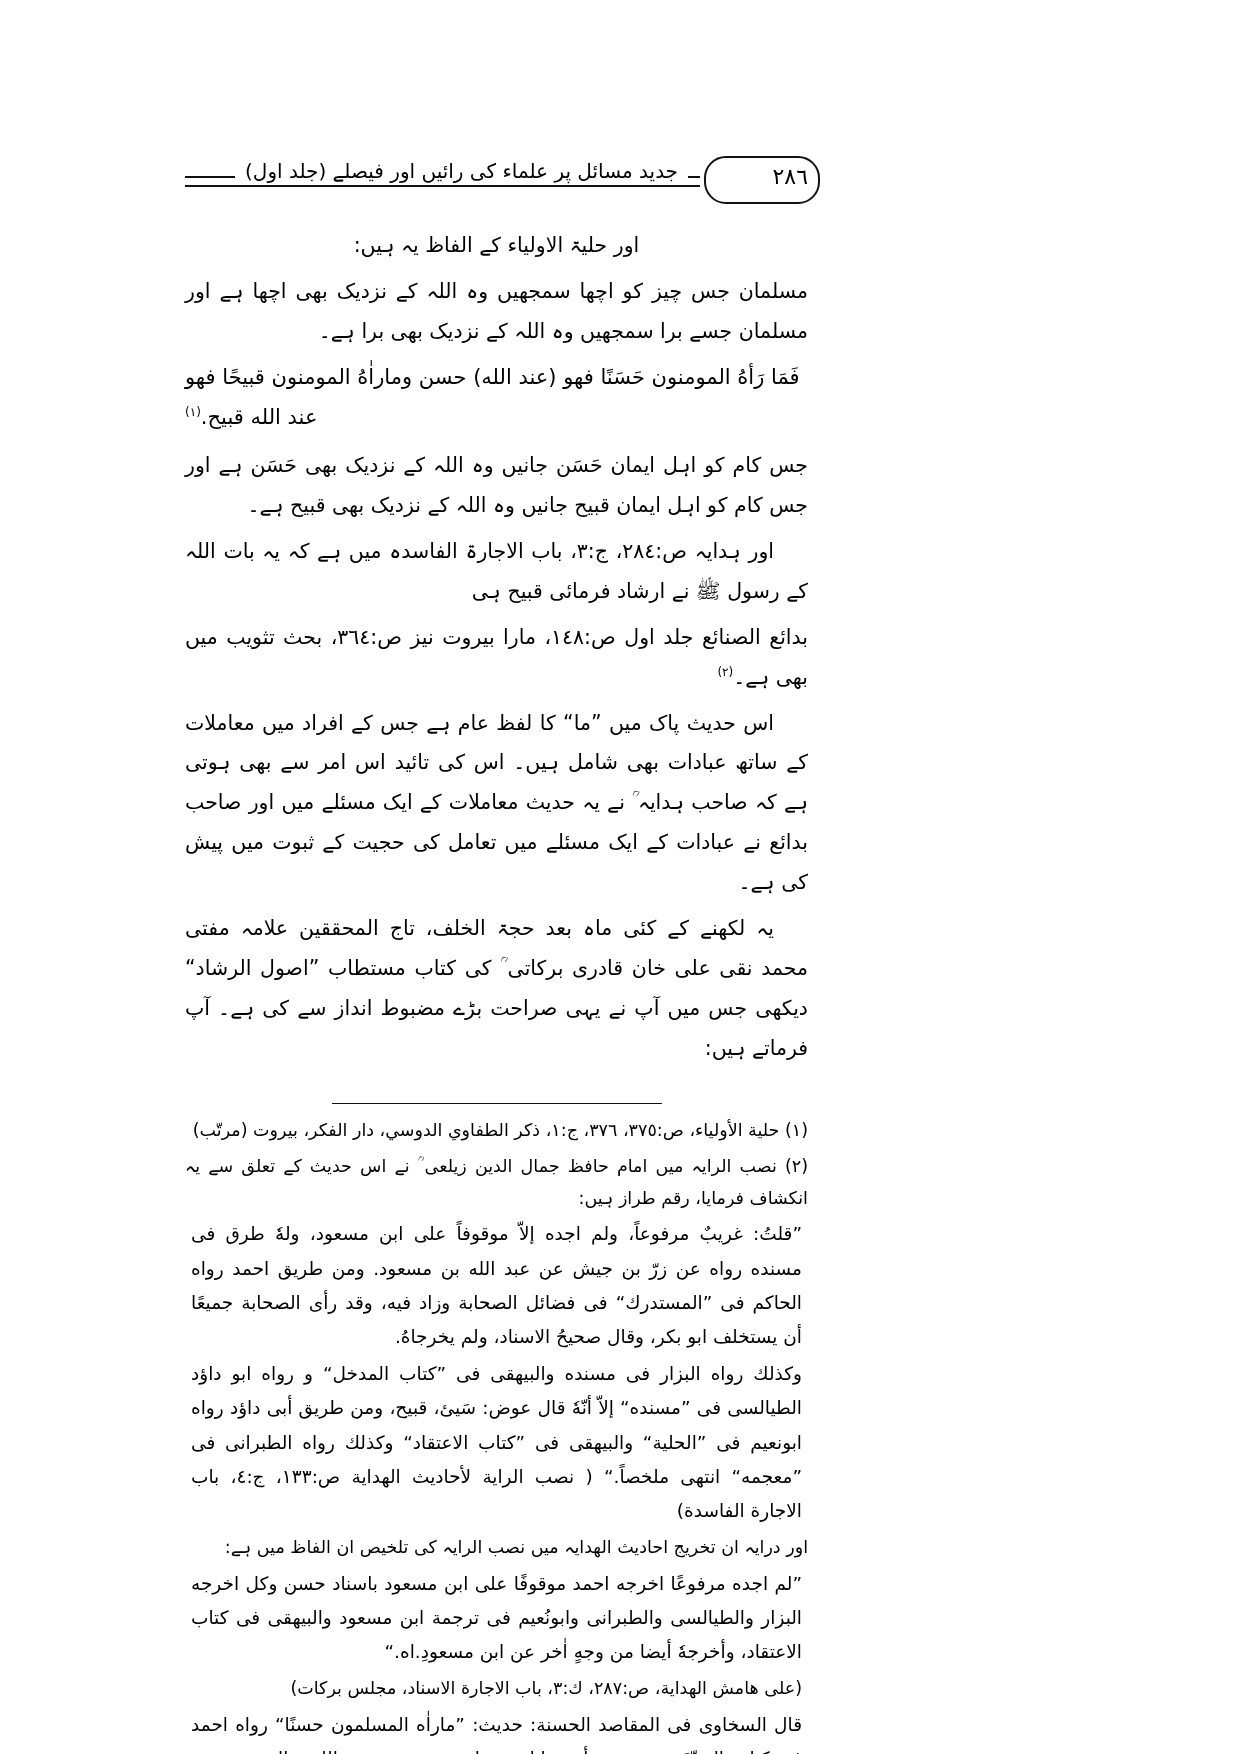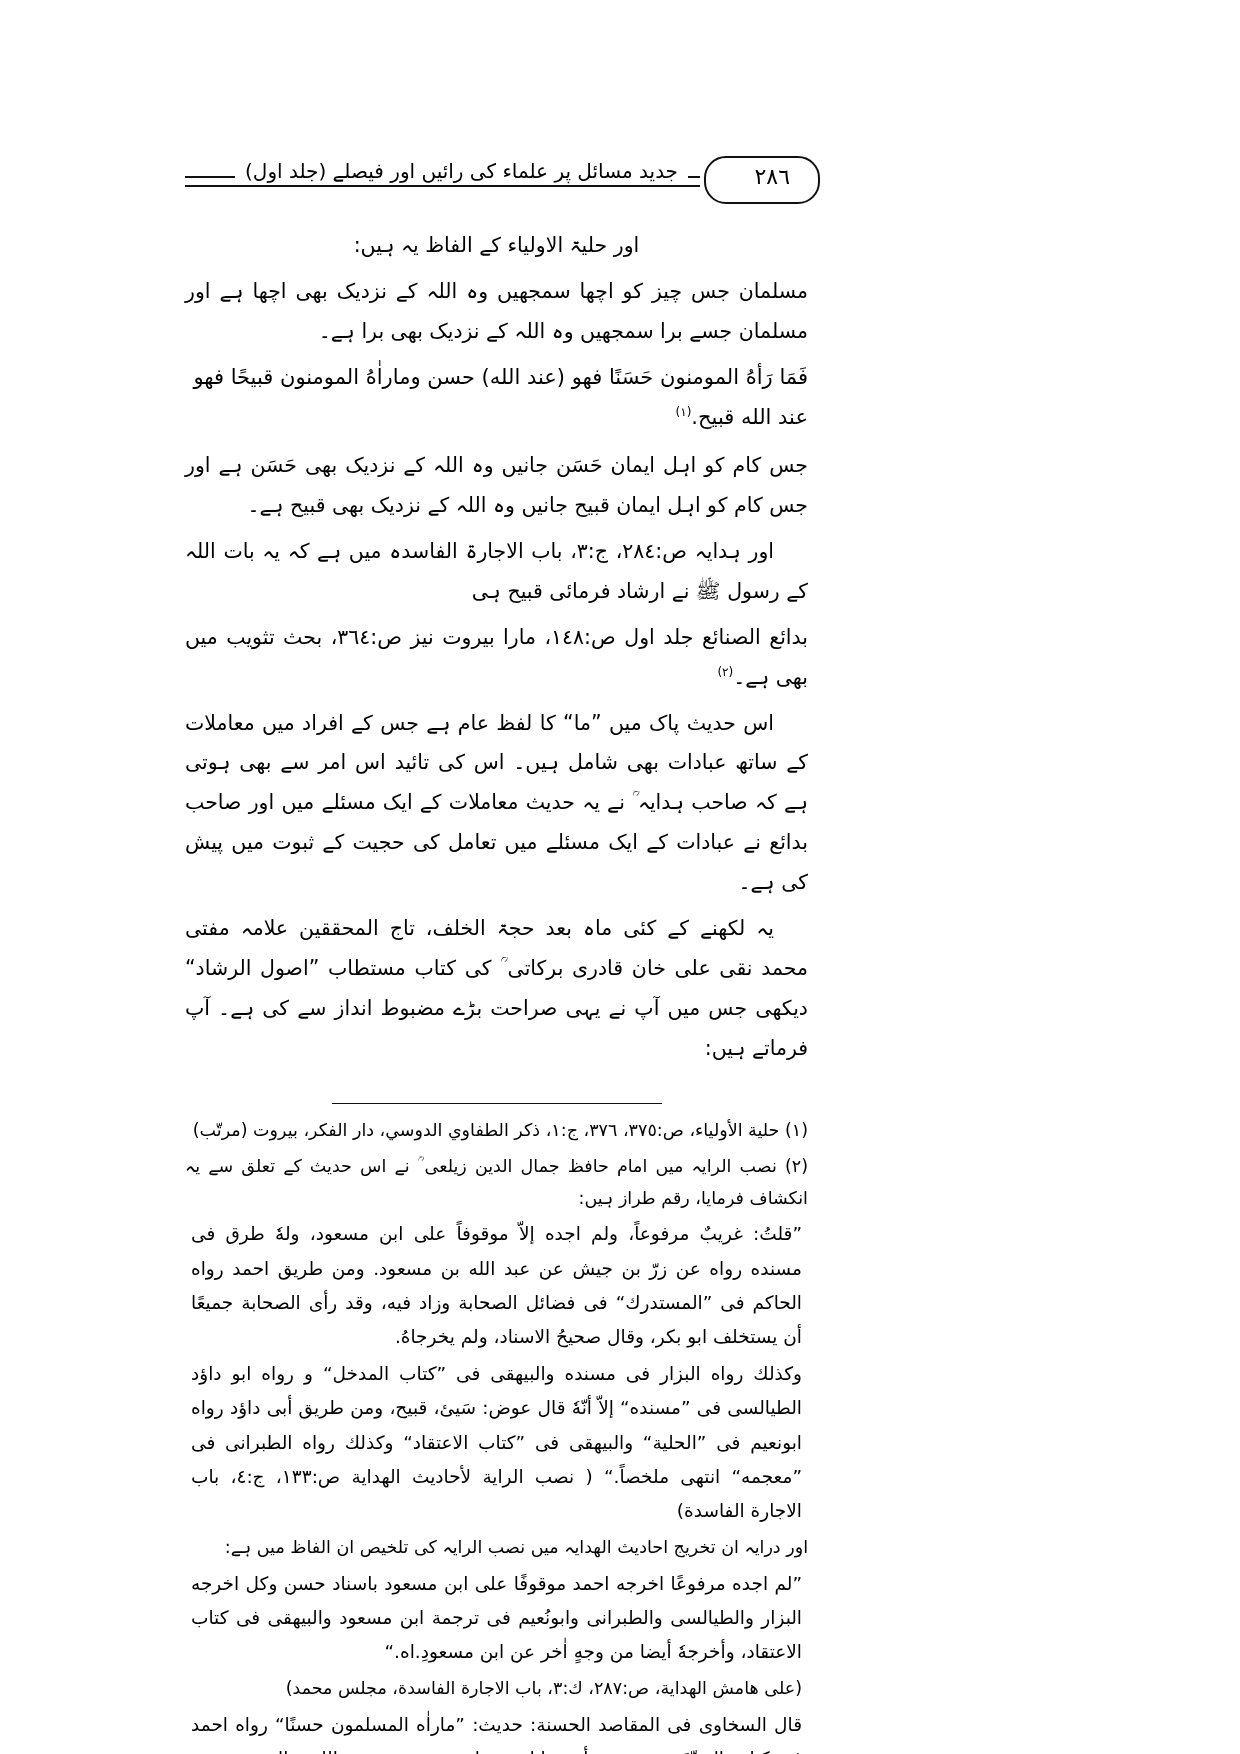--- a/index.html
+++ b/index.html
@@ -55,21 +55,21 @@
     right: -12px;
     top: 6px;
     width: 112px;
     height: 44px;
     border: 2px solid #111;
     border-radius: 22px;
     background: #fff;
   }
   .page-number {
     position: absolute;
-    right: 18px;
+    right: 0;
     top: 14px;
     font-size: 22px;
     letter-spacing: 1px;
   }
 
   
   .body-area {
     margin-top: 18px;
     direction: rtl;
     text-align: justify;
@@ -78,21 +78,21 @@
     margin: 0 0 6px 0;
     font-size: 20.5px;
     line-height: 1.95;
     font-family: "DejaVu Sans", sans-serif;
   }
   p.ar {
     margin: 0 0 8px 0;
     font-size: 21px;
     line-height: 1.9;
     font-family: "DejaVu Sans", sans-serif;
-    text-align: right;
+    text-align: left;
   }
   .indent {
     text-indent: 34px;
   }
   .sup {
     font-size: 12px;
     vertical-align: super;
   }
   .center {
     text-align: center;
@@ -173,21 +173,21 @@
 
     <div class="quote-block">
       <p class="fnar">”قلتُ: غريبٌ مرفوعاً، ولم اجده إلاّ موقوفاً على ابن مسعود، ولهٗ طرق فى مسنده رواه عن زرّ بن جيش عن عبد الله بن مسعود. ومن طريق احمد رواه الحاكم فى ”المستدرك“ فى فضائل الصحابة وزاد فيه، وقد رأى الصحابة جميعًا أن يستخلف ابو بكر، وقال صحيحُ الاسناد، ولم يخرجاهُ.</p>
       <p class="fnar">وكذلك رواه البزار فى مسنده والبيهقى فى ”كتاب المدخل“ و رواه ابو داؤد الطيالسى فى ”مسنده“ إلاّ أنّهٗ قال عوض: سَيئ، قبيح، ومن طريق أبى داؤد رواه ابونعيم فى ”الحلية“ والبيهقى فى ”كتاب الاعتقاد“ وكذلك رواه الطبرانى فى ”معجمه“ انتهى ملخصاً.“ ( نصب الراية لأحاديث الهداية ص:١٣٣، ج:٤، باب الاجارة الفاسدة)</p>
     </div>
 
     <p class="fn c">اور درایہ ان تخریج احادیث الھدایہ میں نصب الرایہ کی تلخیص ان الفاظ میں ہے:</p>
 
     <div class="quote-block">
       <p class="fnar">”لم اجده مرفوعًا اخرجه احمد موقوفًا على ابن مسعود باسناد حسن وكل اخرجه البزار والطيالسى والطبرانى وابونُعيم فى ترجمة ابن مسعود والبيهقى فى كتاب الاعتقاد، وأخرجهٗ أيضا من وجهٍ اٰخر عن ابن مسعودِ.اه.“</p>
-      <p class="fn c">(على هامش الهداية، ص:٢٨٧، ك:٣، باب الاجارة الفاسدة، مجلس محمد)</p>
+      <p class="fn c">(على هامش الهداية، ص:٢٨٧، ك:٣، باب الاجارة الاسناد، مجلس بركات)</p>
     </div>
 
 
     <div class="quote-block">
       <p class="fnar">قال السخاوى فى المقاصد الحسنة: حديث: ”ماراٰه المسلمون حسنًا“ رواه احمد فى كتاب السنّةَ من حديث أبى وائل عن ابن مسعود رضى الله تعالى عنه وهو موقوفٌ حسنٌ انتهى.</p>
       <p class="fn c">(ص:١١٦، مطبع نول كشور لكهنؤ، ١٢، ن.ر.مرتب)</p>
     </div>
 
   </div>
 

